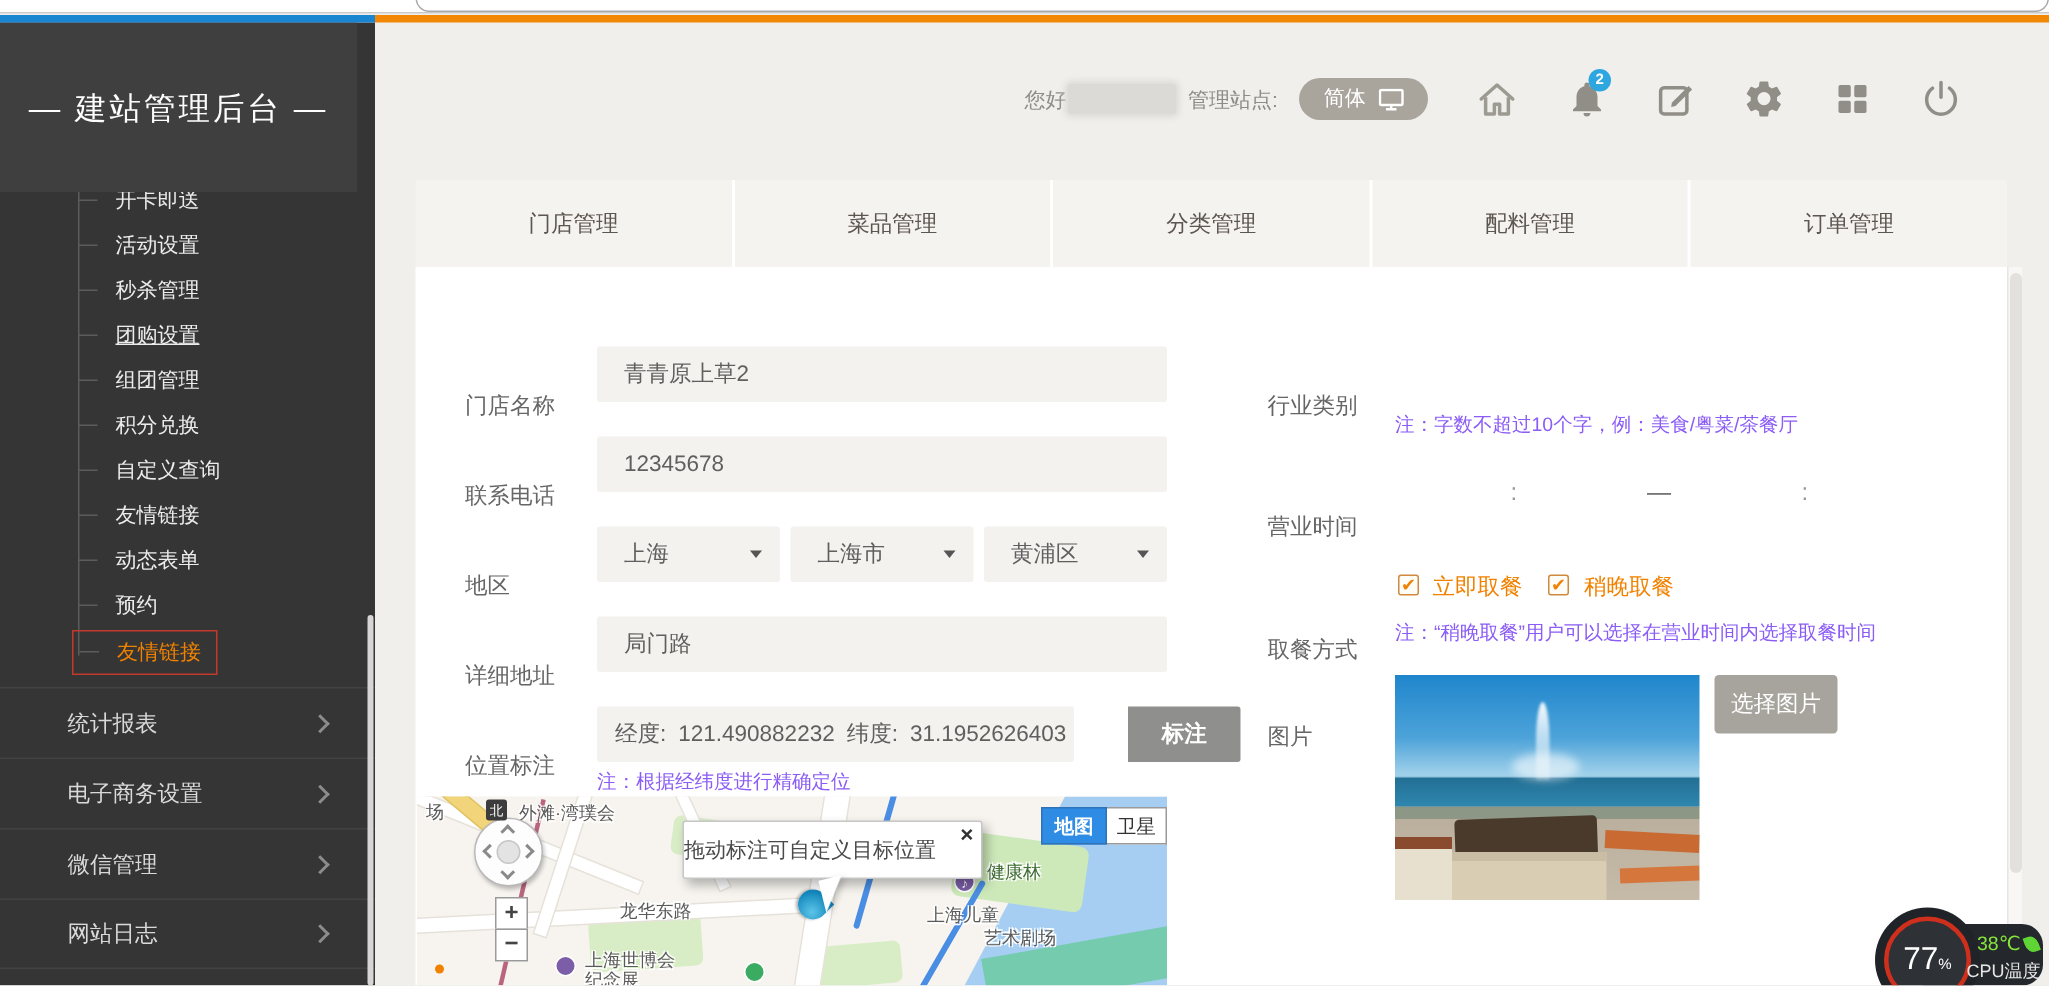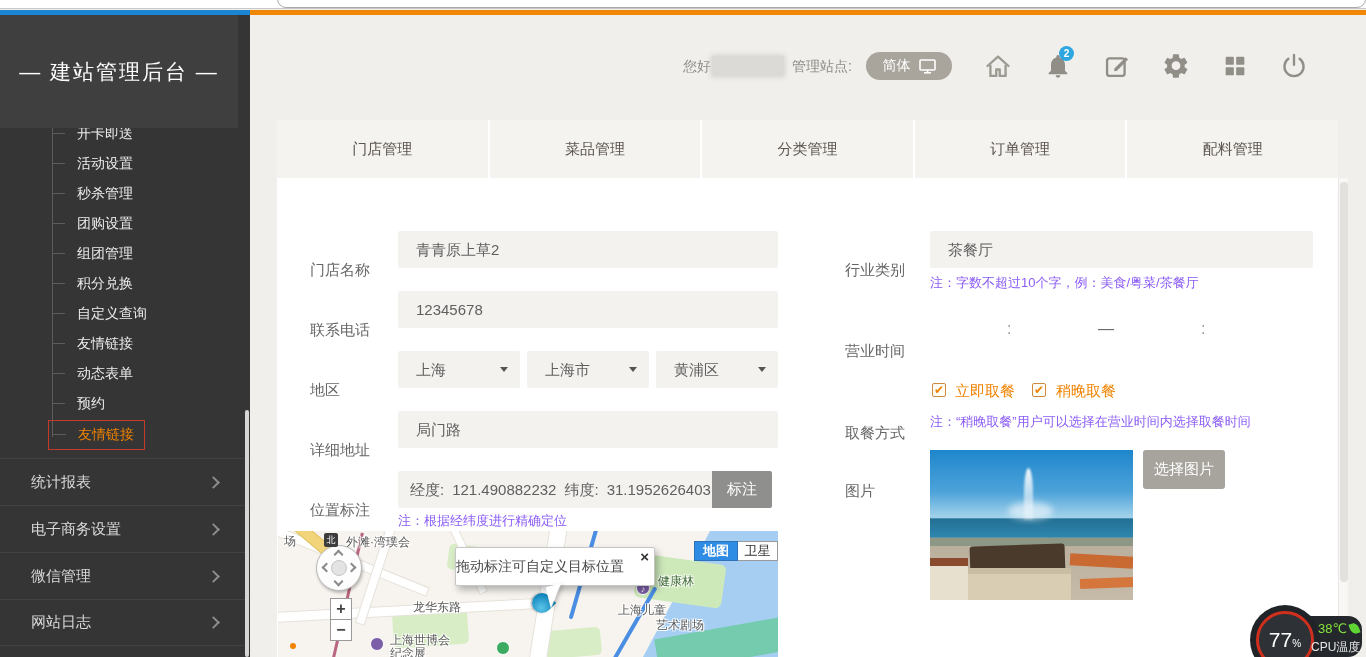--- a/index.html
+++ b/index.html
@@ -19,21 +19,21 @@
   .sidebar { left:0; top:15px; width:250px; height:642px; background:#353535; z-index:5; }
   .logo { position:absolute; left:0; top:0; width:238px; height:113px; background:#3f3f3f; z-index:3;
           display:flex; align-items:center; justify-content:center;
           color:#fdfdfd; font-size:21px; letter-spacing:2px; }
   .tree-line { position:absolute; left:52px; top:112px; width:1px; height:310px; background:#5c5c5c; z-index:1; }
   .smi { position:absolute; left:52px; font-size:14px; color:#ececec; white-space:nowrap; z-index:2; }
   .smi .stub { display:inline-block; width:13px; height:1px; background:#5c5c5c; margin-right:12px; vertical-align:4px; }
   .smi-active { left:48px; padding:5px 10px 5px 4px; border:1px solid #c3392b; color:#f08200; }
   .side-sections { position:absolute; left:0; top:443px; width:250px; z-index:2; }
   .sec-item { height:47px; border-top:1px solid #424242; display:flex; align-items:center;
-              padding-left:31px; color:#d9d9d9; font-size:15px; position:relative; cursor:pointer; }
+              padding-left:45px; color:#d9d9d9; font-size:15px; position:relative; cursor:pointer; }
   .sec-item:last-child { border-bottom:1px solid #424242; }
   .chev-right { position:absolute; right:32px; width:9px; height:9px;
                 border-top:2px solid #8c8c8c; border-right:2px solid #8c8c8c; transform:rotate(45deg); }
   .side-scroll { position:absolute; left:245px; top:395px; width:4px; height:247px; background:#d7d6d4; border-radius:2px; z-index:4; }
 
   
   .hdr-text { font-size:14px; color:#8f8c86; z-index:6; }
   .redact { left:712px; top:56px; width:72px; height:20px; background:#dcdad7; border-radius:2px;
             box-shadow:0 0 4px 2px #dcdad7; z-index:6; }
   .lang-pill { left:866px; top:52px; width:86px; height:28px; background:#a9a59d; border-radius:14px;
@@ -57,22 +57,22 @@
   
   .flabel { font-size:15px; color:#666; z-index:3;margin-top:20px; }
   .tinput { background:#f4f2ef; border-radius:2px; height:37px; line-height:37px;
             padding-left:18px; font-size:15px; color:#5f5f5f; z-index:3; }
   .sel { width:122px; cursor:pointer; }
   .caret { position:absolute; right:12px; top:16px; width:0; height:0;
            border-left:4px solid transparent; border-right:4px solid transparent; border-top:5px solid #555; }
   .fnote { font-size:13px; color:#8b5cf6; z-index:3; white-space:nowrap; }
   .geo-box { left:398px; top:471px; width:318px; display:flex; gap:8px; padding-left:12px; }
   .geo-box span { white-space:nowrap; }
-  .mark-btn { left:712px; top:471px; width:60px; height:37px; background:#8f8f8d; color:#fff;
-              font-size:15px; border:none; border-radius:0 2px 2px 0; cursor:pointer; z-index:3; }
+  .mark-btn { left:752px; top:471px; width:75px; height:37px; background:#8f8f8d; color:#fff;
+              font-size:15px; border:none; border-radius:0 2px 2px 0; cursor:pointer; z-index:3;font-weight:bold; }
   .tsel { width:74px; height:36px; background:#f4f2ef; border-radius:2px; color:#c9c6c0;
           font-size:15px; line-height:36px; padding-left:16px; cursor:pointer; }
   .tchev { position:absolute; right:10px; top:13px; width:7px; height:7px;
            border-right:2px solid #d4d1cb; border-bottom:2px solid #d4d1cb; transform:rotate(45deg); }
   .tpunct { font-size:16px; color:#999; top:320px; z-index:3; }
   .cbx { width:14px; height:14px; border:1px solid #cf8a3f; border-radius:2px; background:#fffdf8;
          color:#f08200; font-size:12px; line-height:13px; text-align:center; cursor:pointer; z-index:3; }
   .cbx-label { font-size:15px; color:#f08200; z-index:3; cursor:pointer; }
   .choose-btn { left:1143px; top:450px; width:82px; height:39px; background:#a7a39d; color:#fff;
                 font-size:15px; border:none; border-radius:3px; cursor:pointer; z-index:3; }
@@ -126,21 +126,21 @@
                    background:#e3e3e3; border:1px solid #c6c6c6; }
   .pan-ar { position:absolute; width:7px; height:7px; border-top:2px solid #8a8a8a; border-left:2px solid #8a8a8a; }
   .pan-n { left:18px; top:5px;  transform:rotate(45deg); }
   .pan-s { left:18px; top:32px; transform:rotate(225deg); }
   .pan-w { left:6px;  top:18px; transform:rotate(-45deg); }
   .pan-e { left:31px; top:18px; transform:rotate(135deg); }
   .north-badge { left:46px; top:2px; width:14px; height:14px; background:#3c3c3c; color:#fff;
                  font-size:9px; line-height:14px; text-align:center; border-radius:2px; z-index:9; }
   .zoom-btn { left:52px; width:22px; height:22px; background:#fff; border:1px solid #9a9a9a;
               font-size:16px; font-weight:bold; color:#444; text-align:center; line-height:20px; cursor:pointer; z-index:8; }
-  .maptype { left:416px; top:7px; height:25px; display:flex; z-index:8; font-size:13px; font-weight:bold; cursor:pointer;align-items:center; }
+  .maptype { left:416px; top:7px; height:25px; display:flex; z-index:8; font-size:13px; font-weight:bold; cursor:pointer; }
   .mt-map { width:44px; background:#2f8ce4; color:#fff; display:flex; align-items:center; justify-content:center;
             border:1px solid #2f72b8; }
   .mt-sat { width:40px; background:#fff; color:#333; display:flex; align-items:center; justify-content:center;
             border:1px solid #9a9a9a; border-left:none; font-weight:normal; }
 
   
   .cpu-rect { left:1270px; top:616px; width:92px; height:41px; background:#24272b; border-radius:14px; z-index:20; }
   .cpu-ring { left:1256px; top:611px; width:58px; height:58px; border-radius:50%; background:#2e3136;
               border:3px solid #cf2f1d; box-shadow:0 0 0 6px #202328; z-index:21;
               display:flex; align-items:center; justify-content:center; }
@@ -162,21 +162,21 @@
   <div class="abs bar-blue"></div>
   <div class="abs bar-orange"></div>
 
   <div class="abs sidebar">
     <div class="logo">— 建站管理后台 —</div>
     <div class="tree-line"></div>
 
     <div class="smi" style="top:110px;"><span class="stub"></span><span>开卡即送</span></div>
     <div class="smi" style="top:140px;"><span class="stub"></span><span>活动设置</span></div>
     <div class="smi" style="top:170px;"><span class="stub"></span><span>秒杀管理</span></div>
-    <div class="smi" style="top:200px;"><span class="stub"></span><span>团购设置</span></div>
+    <div class="smi" style="top:200px;text-decoration:underline;"><span class="stub"></span><span>团购设置</span></div>
     <div class="smi" style="top:230px;"><span class="stub"></span><span>组团管理</span></div>
     <div class="smi" style="top:260px;"><span class="stub"></span><span>积分兑换</span></div>
     <div class="smi" style="top:290px;"><span class="stub"></span><span>自定义查询</span></div>
     <div class="smi" style="top:320px;"><span class="stub"></span><span>友情链接</span></div>
     <div class="smi" style="top:350px;"><span class="stub"></span><span>动态表单</span></div>
     <div class="smi" style="top:380px;"><span class="stub"></span><span>预约</span></div>
     <div class="smi smi-active" style="top:405px;"><span class="stub"></span><span>友情链接</span></div>
 
     <div class="side-sections">
       <div class="sec-item">
@@ -252,22 +252,22 @@
     <svg viewBox="0 0 24 24">
       <path d="M7.2 5.8 A8.2 8.2 0 1 0 16.8 5.8" fill="none" stroke="#918e87" stroke-width="2" stroke-linecap="round"></path>
       <line x1="12" y1="2.5" x2="12" y2="11" stroke="#918e87" stroke-width="2" stroke-linecap="round"></line>
     </svg>
   </div>
 
   <div class="abs tabbar">
     <div class="tab">门店管理</div>
     <div class="tab">菜品管理</div>
     <div class="tab">分类管理</div>
+    <div class="tab">配料管理</div>
     <div class="tab">订单管理</div>
-    <div class="tab">配料管理</div>
   </div>
   <div class="abs panel"></div>
   <div class="abs pg-scroll">
       <div class="pg-thumb"></div>
     </div>
 
   <div class="abs flabel" style="left:310px; top:241px;">门店名称</div>
   <div class="abs tinput" style="left:398px; top:231px; width:380px;">青青原上草2</div>
 
   <div class="abs flabel" style="left:310px; top:301px;">联系电话</div>
@@ -342,21 +342,20 @@
     <div class="zoom-btn" style="top:67px;">+</div>
     <div class="zoom-btn" style="top:88px;">−</div>
 
     <div class="maptype">
       <div class="mt-map">地图</div>
       <div class="mt-sat">卫星</div>
     </div>
   </div>
 
   <div class="abs flabel" style="left:845px; top:241px;">行业类别</div>
-  <div class="abs tinput" style="left:930px; top:231px; width:383px;">茶餐厅</div>
   <div class="abs fnote" style="left:930px; top:274px;">注：字数不超过10个字，例：美食/粤菜/茶餐厅</div>
 
   <div class="abs flabel" style="left:845px; top:322px;">营业时间</div>
   <div class="abs tsel" style="left:930px; top:312px;"><span>09</span><span class="tchev"></span></div>
   <div class="abs tpunct" style="left:1007px;">:</div>
   <div class="abs tsel" style="left:1018px; top:312px;"><span>00</span><span class="tchev"></span></div>
   <div class="abs tpunct" style="left:1098px; color:#666;">—</div>
   <div class="abs tsel" style="left:1124px; top:312px;"><span>15</span><span class="tchev"></span></div>
   <div class="abs tpunct" style="left:1201px;">:</div>
   <div class="abs tsel" style="left:1212px; top:312px;"><span>00</span><span class="tchev"></span></div>

